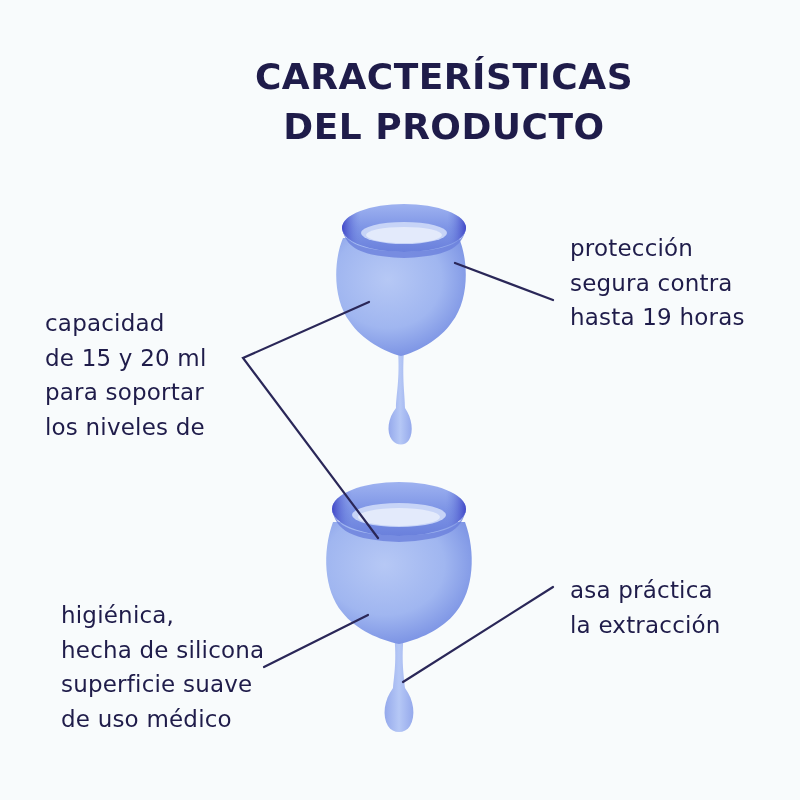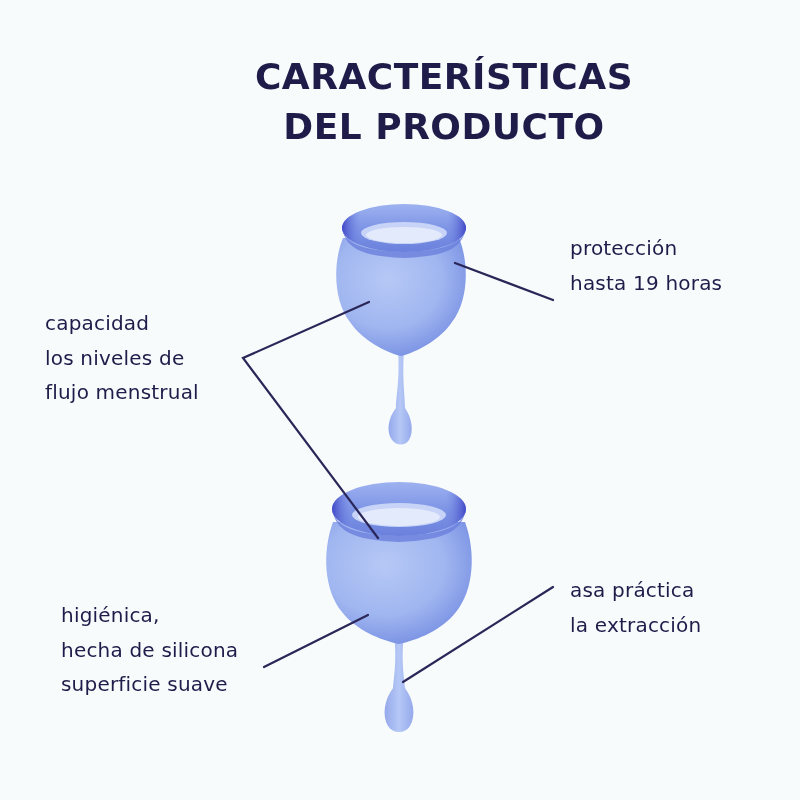--- a/index.html
+++ b/index.html
@@ -17,21 +17,21 @@
     font-weight: bold;
     font-size: 36px;
     line-height: 50px;
     letter-spacing: 0.5px;
     color: #1f1c4a;
     padding-left: 44px;
   }
   .title div { white-space: nowrap; }
   .feature {
     position: absolute;
-    font-size: 20px;
+    font-size: 23px;
     line-height: 34.5px;
     font-weight: normal;
     color: #1f1c4a;
     white-space: nowrap;
     letter-spacing: 0.2px;
   }
   .feature div { white-space: nowrap; }
   #feat-capacity { left: 45px; top: 266px; margin-top: 40px; }
   #feat-protection { left: 570px; top: 231px; }
   #feat-handle { left: 570px; top: 533px; margin-top: 40px; }
@@ -100,31 +100,34 @@
   <g stroke="#2a2758" stroke-width="2.2" fill="none" stroke-linecap="round">
     <polyline points="369,302 243,358 378,538"></polyline>
     <line x1="455" y1="263" x2="553" y2="300"></line>
     <line x1="264" y1="667" x2="368" y2="615"></line>
     <line x1="403" y1="682" x2="553" y2="587"></line>
   </g>
 </svg>
 
 <div class="feature" id="feat-capacity">
   <div>capacidad</div>
+  <div>de 15 y 20 ml</div>
+  <div>para soportar</div>
   <div>los niveles de</div>
-  <div>flujo menstrual</div>
 </div>
 
 <div class="feature" id="feat-protection">
   <div>protección</div>
+  <div>segura contra</div>
   <div>hasta 19 horas</div>
 </div>
 
 <div class="feature" id="feat-handle">
   <div>asa práctica</div>
   <div>la extracción</div>
 </div>
 
 <div class="feature" id="feat-hygienic">
   <div>higiénica,</div>
   <div>hecha de silicona</div>
   <div>superficie suave</div>
+  <div>de uso médico</div>
 </div>
 
 </body></html>

